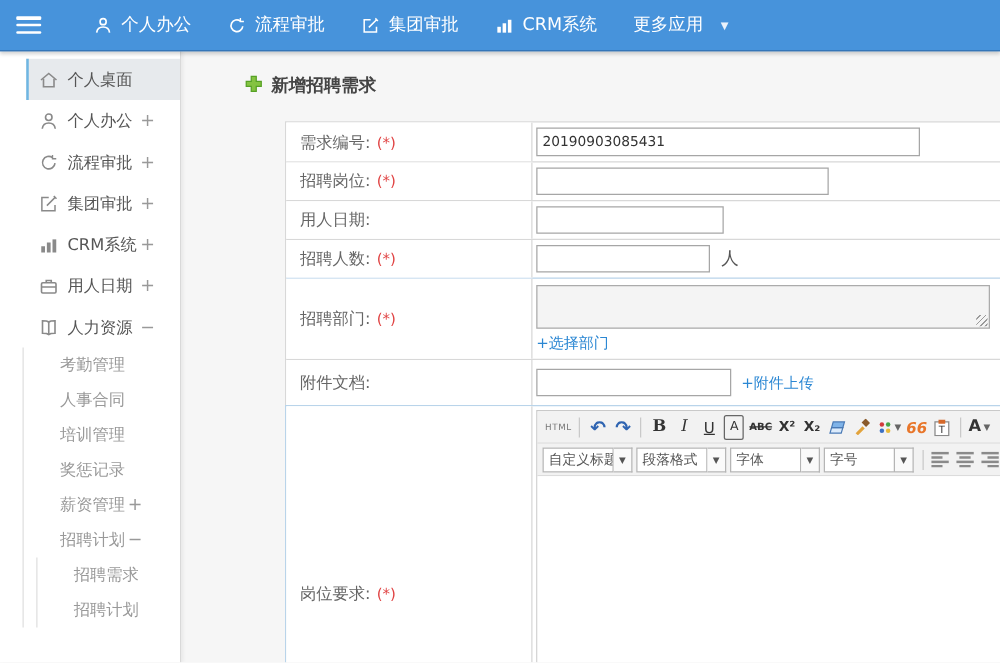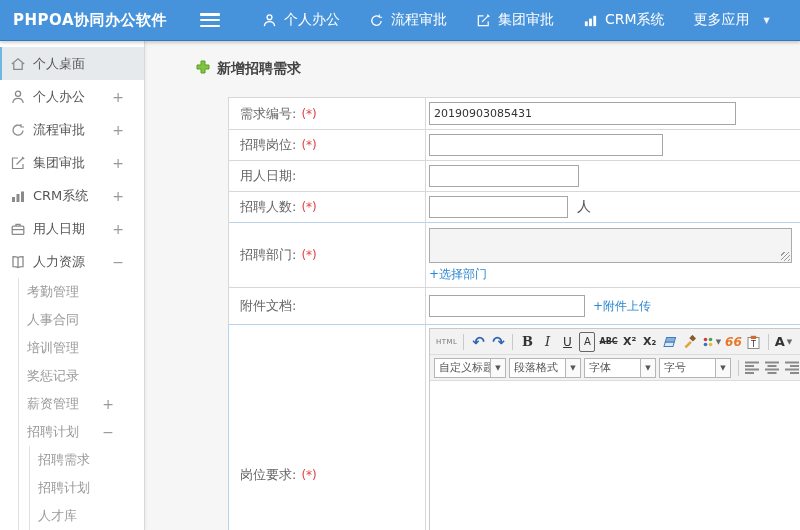--- a/index.html
+++ b/index.html
@@ -15,21 +15,21 @@
   .hamburger { width:20px; height:14px; margin-left:13px; cursor:pointer; display:flex; flex-direction:column; justify-content:space-between; }
   .hamburger i { display:block; height:2.5px; background:#fff; border-radius:1px; }
   .topnav { display:flex; align-items:center; margin-left:42px; }
   .nav-item { display:flex; align-items:center; color:#fff; font-size:14px; margin-right:29px; cursor:pointer; white-space:nowrap; }
   .nav-item svg { margin-right:7px; }
   .caret { font-size:8px; margin-left:14px; color:#eaf2fb; }
 
   
   .sidebar { position:absolute; left:0; top:41px; width:145px; bottom:0; background:#fff;
              border-right:1px solid #d9d9d9; box-shadow:1px 0 3px rgba(0,0,0,.06); padding-top:6px; overflow:hidden; z-index:2; }
-  .side-item { position:relative; height:33px; display:flex; align-items:center; padding-left:10px; color:#555; cursor:pointer; }
+  .side-item { position:relative; height:33px; display:flex; align-items:center; padding-left:10px; color:#555; cursor:pointer;margin-left:21px; }
   .side-item svg { margin-right:7px; flex:0 0 auto; }
   .side-item.active { background:#e7eaed; border-left:2px solid #6fb6e2; padding-left:8px; }
   .expander { position:absolute; right:20px; color:#999; font-size:14px; }
   .sub1 { margin-left:18px; border-left:1px solid #e0e0e0; }
   .sub1 .side-item { height:28px; padding-left:8px; color:#999; }
   .sub1 .expander { right:30px; }
   .sub2 { margin-left:10px; border-left:1px solid #e0e0e0; }
   .sub2 .side-item { height:28px; padding-left:8px; color:#999; }
 
   
@@ -81,21 +81,20 @@
   .editor-body { height:250px; background:#fff; }
 
   .plus-icon { display:block; }
 </style>
 </head>
 <body>
 
 <div class="app">
 
   <div class="header">
-    <div class="logo">PHPOA协同办公软件</div>
     <div class="hamburger">
         <i></i>
         <i></i>
         <i></i>
       </div>
     <div class="topnav">
       <div class="nav-item">
         <svg width="15" height="15" viewBox="0 0 16 16" fill="none" stroke="#fff" stroke-width="1.4">
             <circle cx="8" cy="4.6" r="2.6"></circle>
             <path d="M2.5 14c.4-3.2 2.6-4.8 5.5-4.8s5.1 1.6 5.5 4.8"></path>
@@ -209,23 +208,20 @@
       <div class="side-item">
         <span>招聘计划</span>
         <span class="expander">−</span>
       </div>
       <div class="sub2">
         <div class="side-item">
           <span>招聘需求</span>
         </div>
         <div class="side-item">
           <span>招聘计划</span>
-        </div>
-        <div class="side-item">
-          <span>人才库</span>
         </div>
       </div>
     </div>
   </div>
 
   <div class="main">
     <div class="page-title">
       <svg class="plus-icon" width="14" height="14" viewBox="0 0 14 14">
           <path d="M5 1h4v4h4v4h-4v4H5V9H1V5h4z" fill="#84c341" stroke="#56a125" stroke-width="1"></path>
         </svg>

